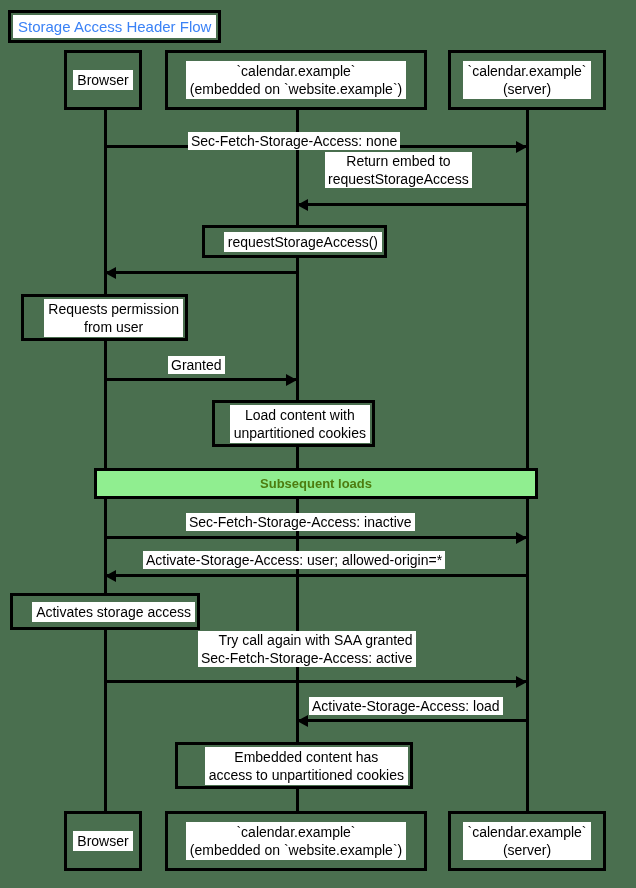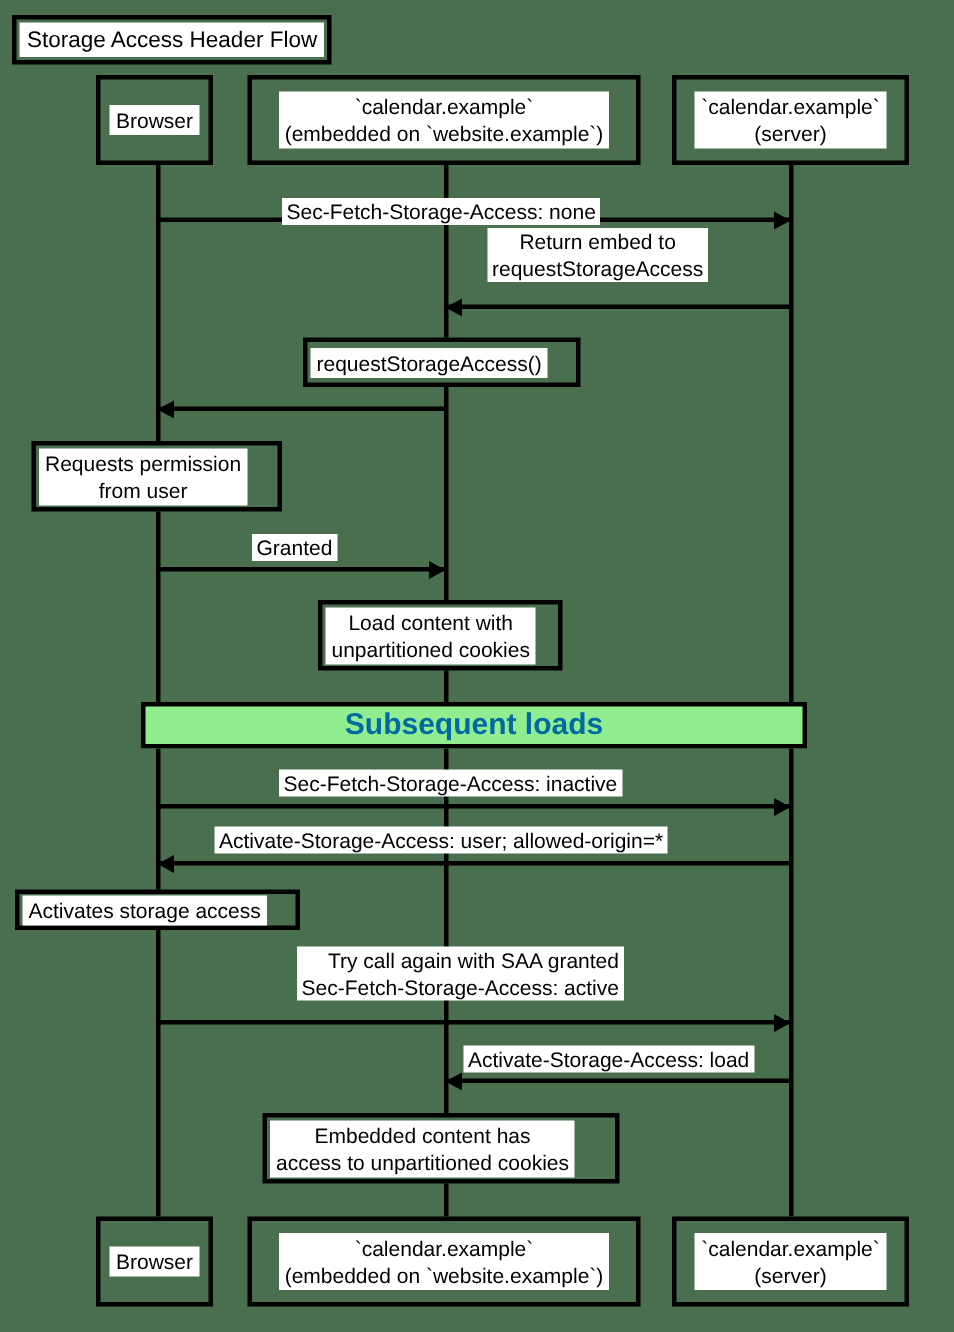--- a/index.html
+++ b/index.html
@@ -20,21 +20,21 @@
   .title-box {
     position: absolute;
     left: 8px;
     top: 10px;
     border: 3px solid #000;
     background: #4a6f4f;
     padding: 2px;
   }
   .title-text {
     background: #ffffff;
-    color: #000000;
+    color: #3b82f6;
     font-size: 15px;
     line-height: 19px;
     padding: 2px 5px;
     white-space: nowrap;
   }
 
   
   .participant {
     position: absolute;
     border: 3px solid #000;
@@ -94,21 +94,21 @@
   }
 
   
   .note {
     position: absolute;
     border: 3px solid #000;
     background: #4a6f4f;
     box-sizing: border-box;
     display: flex;
     align-items: center;
-    justify-content: flex-start;
+    justify-content: flex-end;
     padding: 2px;
   }
   .note .ntext {
     background: #ffffff;
     color: #000;
     font-size: 14px;
     line-height: 18px;
     text-align: center;
     padding: 1px 4px;
     white-space: pre-line;
@@ -117,22 +117,22 @@
   
   .section-banner {
     position: absolute;
     border: 3px solid #000;
     box-sizing: border-box;
     display: flex;
     align-items: center;
     justify-content: center;
   }
   .section-banner .stext {
-    color: #0369a1;
-    font-size: 20px;
+    color: #4d7c0f;
+    font-size: 13px;
     line-height: 19px;
     font-weight: bold;
     text-align: center;
   }
 </style>
 </head>
 <body>
 
 <div id="diagram">
 
@@ -199,21 +199,21 @@
         <div class="ntext">requestStorageAccess()</div>
       </div>
       <div class="note" style="left: 21px; top: 294px; width: 167px; height: 47px;">
         <div class="ntext">Requests permission
 from user</div>
       </div>
       <div class="note" style="left: 212px; top: 400px; width: 163px; height: 47px;">
         <div class="ntext">Load content with
 unpartitioned cookies</div>
       </div>
-      <div class="note" style="left: 10px; top: 593px; width: 190px; height: 27px;">
+      <div class="note" style="left: 10px; top: 593px; width: 190px; height: 37px;">
         <div class="ntext">Activates storage access</div>
       </div>
       <div class="note" style="left: 175px; top: 742px; width: 238px; height: 47px;">
         <div class="ntext">Embedded content has
 access to unpartitioned cookies</div>
       </div>
     </div>
 
   <div id="footer-layer">
       <div class="participant" style="left: 64px; top: 811px; width: 78px; height: 60px;">

